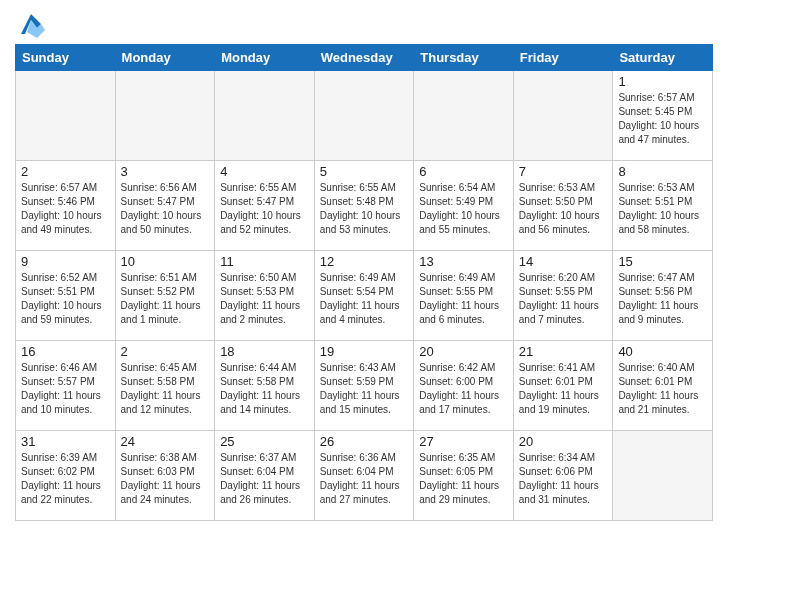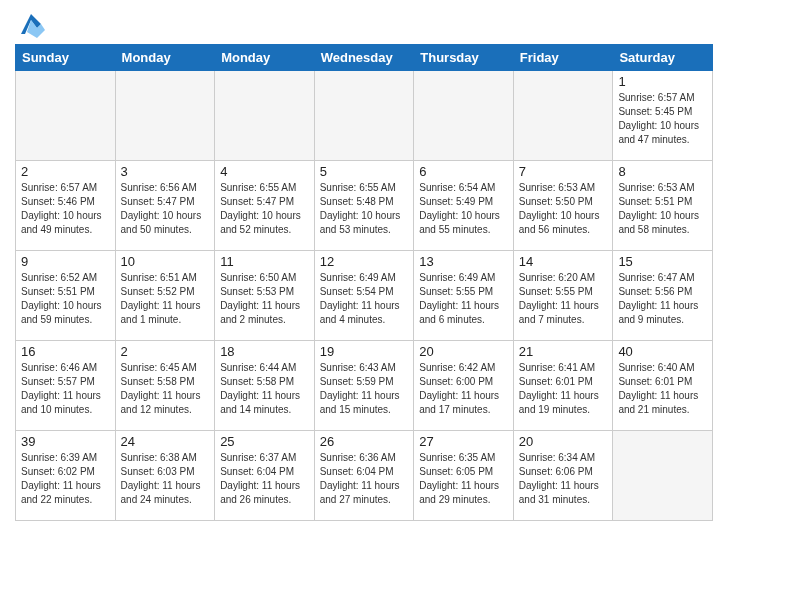--- a/index.html
+++ b/index.html
@@ -278,21 +278,21 @@
           </td>
           <td>
             <span class="day-number">40</span>
             <div class="day-info">Sunrise: 6:40 AM
 Sunset: 6:01 PM
 Daylight: 11 hours and 21 minutes.</div>
           </td>
         </tr>
         <tr>
           <td>
-            <span class="day-number">39</span>
+            <span class="day-number">31</span>
             <div class="day-info">Sunrise: 6:39 AM
 Sunset: 6:02 PM
 Daylight: 11 hours and 22 minutes.</div>
           </td>
           <td>
             <span class="day-number">24</span>
             <div class="day-info">Sunrise: 6:38 AM
 Sunset: 6:03 PM
 Daylight: 11 hours and 24 minutes.</div>
           </td>

